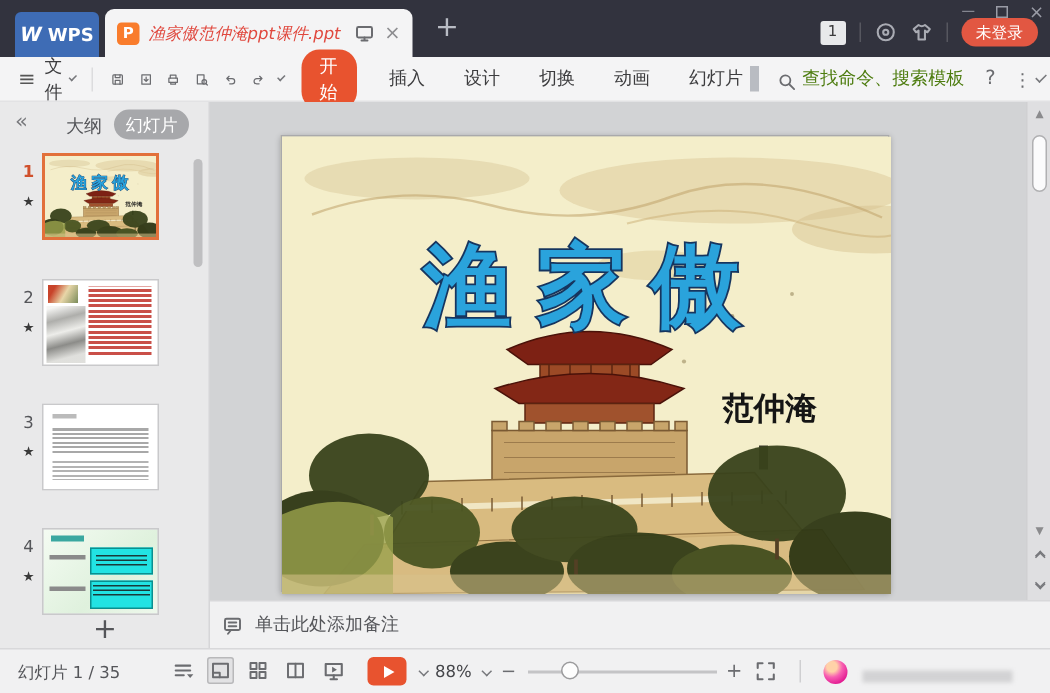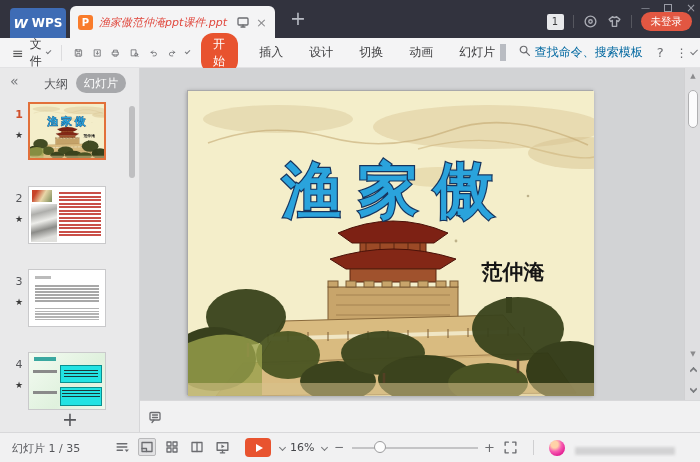--- a/index.html
+++ b/index.html
@@ -37,21 +37,21 @@
     border-bottom:1px solid #e2e2e4;display:flex;align-items:center;font-size:12px;color:#3d3d3f;}
   .rb-ham{font-size:14px;color:#555;margin:0 6px 0 12px;}
   .rb-file{color:#3d3d3f;}
   .cv{display:inline-block;width:5px;height:5px;border-right:1.3px solid #77787c;border-bottom:1.3px solid #77787c;}
   .cv.down{transform:rotate(45deg);margin:0 4px 2px 4px;}
   .rb-sep{width:1px;height:16px;background:#dcdcde;margin:0 7px;}
   .rb-ico{width:16px;height:16px;margin:0 5px;}
   .rb-start{background:#e8532f;color:#fff;border-radius:12px;padding:3px 12px;margin:0 8px;font-size:12px;}
   .rb-tab{margin:0 13px;white-space:nowrap;}
   .cursor-box{width:10px;height:17px;background:#b9bcc2;margin-left:-8px;margin-right:2px;}
-  .rb-search{display:flex;align-items:flex-start;gap:4px;color:#0369a1;margin-left:10px;white-space:nowrap;}
+  .rb-search{display:flex;align-items:flex-end;gap:4px;color:#4d7c0f;margin-left:10px;white-space:nowrap;}
   .rb-help{margin-left:14px;color:#6b6c70;font-size:13px;}
   .rb-more{margin-left:12px;color:#6b6c70;font-size:12px;}
   .rb-collapse{margin:0 10px 0 12px;}
   .cv.big{width:7px;height:7px;}
 
   
   .body{position:absolute;left:0;top:68px;width:700px;height:364px;}
 
   
   .sidebar{position:absolute;left:0;top:0;width:140px;height:364px;background:#e9e9ea;border-right:1px solid #d6d6d8;}
@@ -364,20 +364,21 @@
         <span class="cv down2"></span>
           <span class="cv down2"></span>
       </span>
     </div>
 
     <div class="notesbar">
       <svg class="ic" width="14" height="14" viewBox="0 0 14 14">
         <rect x="2" y="2.5" width="10" height="7.5" rx="1"></rect>
           <path d="M4,12.5 l2,-2.5 M4.5,5 h5 M4.5,7.5 h5"></path>
       </svg>
+      <span class="notes-text">单击此处添加备注</span>
     </div>
   </div>
 
   <div class="statusbar">
     <span class="st-counter">幻灯片 1 / 35</span>
 
     <div class="st-views">
       <span class="st-ic">
         <svg class="ic" width="15" height="15" viewBox="0 0 14 14">
           <path d="M2,3.5 h9 M2,6.5 h9 M2,9.5 h5"></path>
@@ -411,21 +412,21 @@
             <path d="M5,12 h4 M7,9.5 v2.5"></path>
         </svg>
       </span>
     </div>
 
     <span class="st-play">
       <span class="play-tri"></span>
     </span>
     <span class="st-play-dd cv down"></span>
 
-    <span class="st-zoom">16%</span>
+    <span class="st-zoom">88%</span>
     <span class="st-zoom-dd cv down"></span>
     <span class="st-minus">−</span>
     <span class="st-track"></span>
     <span class="st-thumb"></span>
     <span class="st-plus">+</span>
     <svg class="ic st-fit" width="15" height="15" viewBox="0 0 14 14">
       <path d="M2,5 V2 h3 M9,2 h3 v3 M12,9 v3 h-3 M5,12 H2 V9"></path>
     </svg>
     <span class="st-div"></span>
     <span class="avatar"></span>

